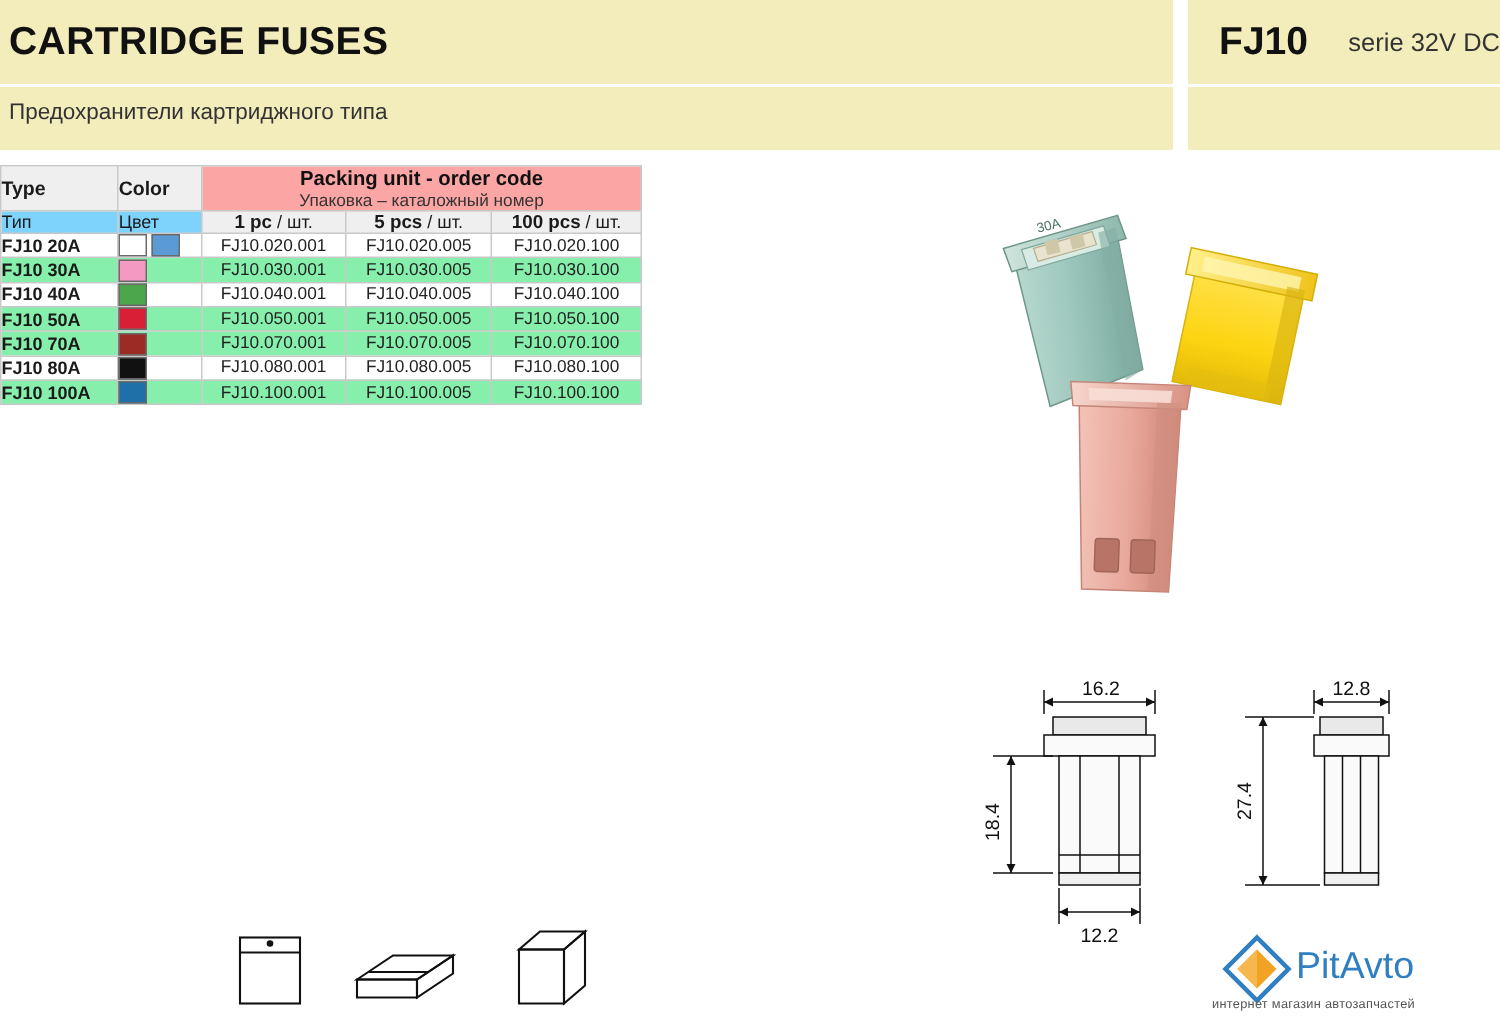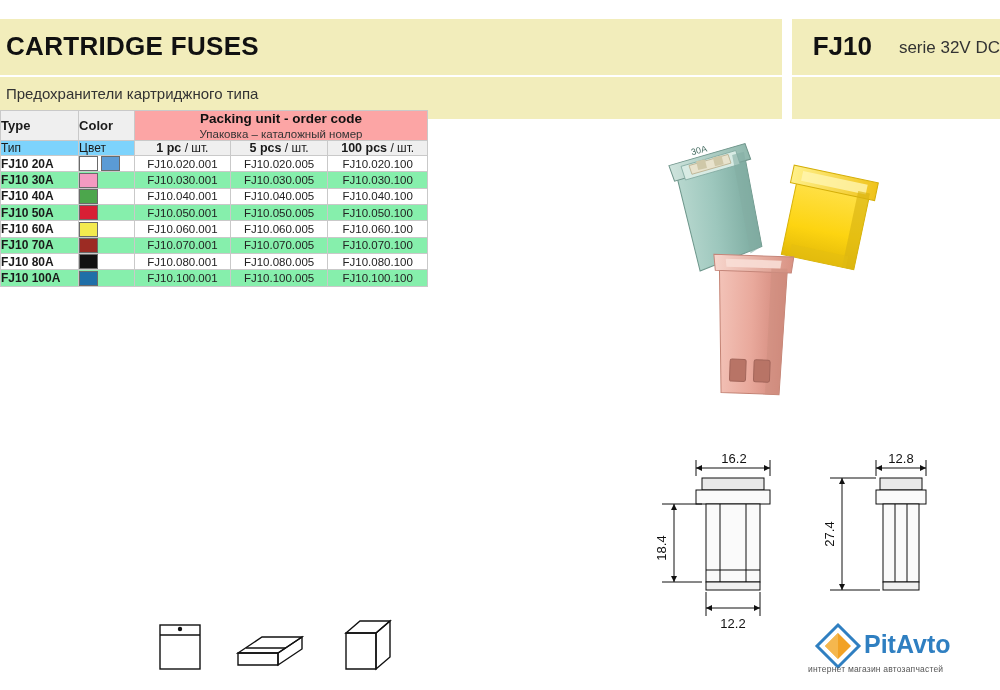--- a/index.html
+++ b/index.html
@@ -15,21 +15,20 @@
     overflow: hidden;
     position: relative;
   }
 
   
   .header {
     position: absolute;
     left: 0; top: 0;
     width: 1000px;
     height: 100px;
-    margin-top: 19px;
   }
   .header-band-left {
     position: absolute;
     left: 0; top: 0;
     width: 782px;
     height: 56px;
     background: #f2edbb;
   }
   .header-band-right {
     position: absolute;
@@ -191,21 +190,21 @@
   .watermark {
     position: absolute;
     left: 806px; top: 614px;
     width: 194px;
     height: 70px;
   }
   .wm-text {
     position: absolute;
     left: 58px; top: 16px;
     font-size: 25px;
-    font-weight: bold;
+    font-weight: normal;
     color: #2f7fc1;
     letter-spacing: 0px;
   }
   .wm-sub {
     position: absolute;
     left: 2px; top: 50px;
     font-size: 8.5px;
     color: #555;
     letter-spacing: 0.2px;
   }
@@ -295,29 +294,20 @@
       <tr class="row-alt">
         <td class="row-type">FJ10 50A</td>
         <td class="color-cell">
           <span class="swatch" style="background:#d81f35"></span>
         </td>
         <td class="row-code">FJ10.050.001</td>
         <td class="row-code">FJ10.050.005</td>
         <td class="row-code">FJ10.050.100</td>
       </tr>
 
-      <tr>
-        <td class="row-type">FJ10 60A</td>
-        <td class="color-cell">
-          <span class="swatch" style="background:#f3ea4f"></span>
-        </td>
-        <td class="row-code">FJ10.060.001</td>
-        <td class="row-code">FJ10.060.005</td>
-        <td class="row-code">FJ10.060.100</td>
-      </tr>
 
       <tr class="row-alt">
         <td class="row-type">FJ10 70A</td>
         <td class="color-cell">
           <span class="swatch" style="background:#9c2b23"></span>
         </td>
         <td class="row-code">FJ10.070.001</td>
         <td class="row-code">FJ10.070.005</td>
         <td class="row-code">FJ10.070.100</td>
       </tr>

